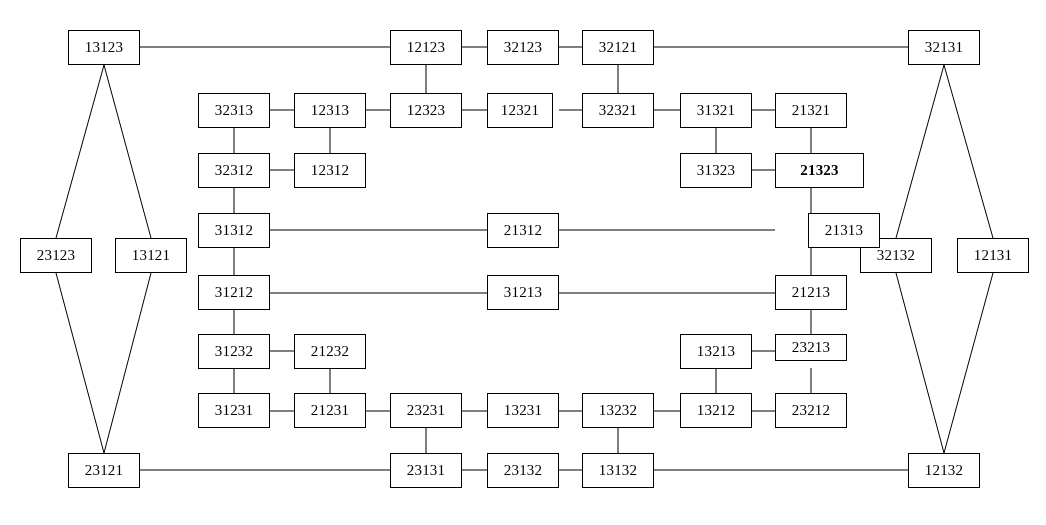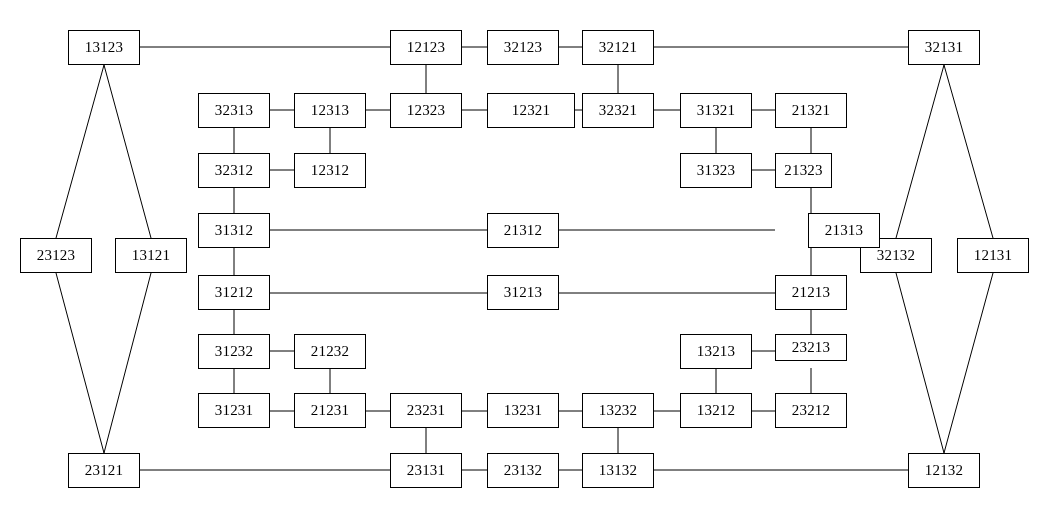--- a/index.html
+++ b/index.html
@@ -125,42 +125,42 @@
       </div>
       <div class="node" style="left: 198px; top: 93px; width: 72px; height: 35px;">
         <span class="node-label">32313</span>
       </div>
       <div class="node" style="left: 294px; top: 93px; width: 72px; height: 35px;">
         <span class="node-label">12313</span>
       </div>
       <div class="node" style="left: 390px; top: 93px; width: 72px; height: 35px;">
         <span class="node-label">12323</span>
       </div>
-      <div class="node" style="left: 487px; top: 93px; width: 88px; height: 35px;">
+      <div class="node" style="left: 487px; top: 93px; width: 66px; height: 35px;">
         <span class="node-label">12321</span>
       </div>
       <div class="node" style="left: 582px; top: 93px; width: 72px; height: 35px;">
         <span class="node-label">32321</span>
       </div>
       <div class="node" style="left: 680px; top: 93px; width: 72px; height: 35px;">
         <span class="node-label">31321</span>
       </div>
       <div class="node" style="left: 775px; top: 93px; width: 72px; height: 35px;">
         <span class="node-label">21321</span>
       </div>
       <div class="node" style="left: 198px; top: 153px; width: 72px; height: 35px;">
         <span class="node-label">32312</span>
       </div>
       <div class="node" style="left: 294px; top: 153px; width: 72px; height: 35px;">
         <span class="node-label">12312</span>
       </div>
       <div class="node" style="left: 680px; top: 153px; width: 72px; height: 35px;">
         <span class="node-label">31323</span>
       </div>
-      <div class="node" style="left: 775px; top: 153px; width: 57px; height: 35px;">
+      <div class="node" style="left: 775px; top: 153px; width: 89px; height: 35px; font-weight: bold;">
         <span class="node-label">21323</span>
       </div>
       <div class="node" style="left: 20px; top: 238px; width: 72px; height: 35px;">
         <span class="node-label">23123</span>
       </div>
       <div class="node" style="left: 115px; top: 238px; width: 72px; height: 35px;">
         <span class="node-label">13121</span>
       </div>
       <div class="node" style="left: 860px; top: 238px; width: 72px; height: 35px;">
         <span class="node-label">32132</span>

